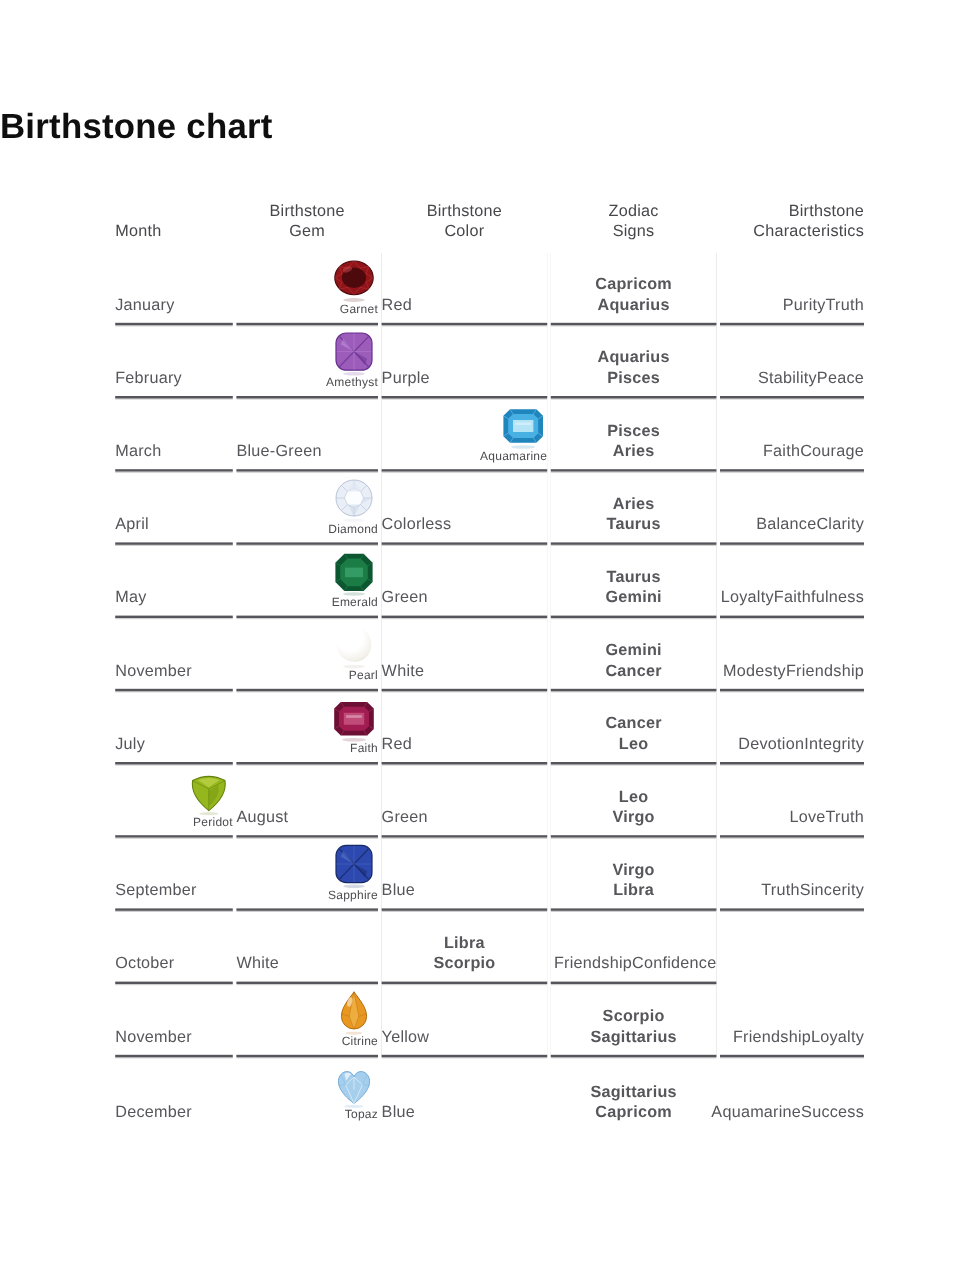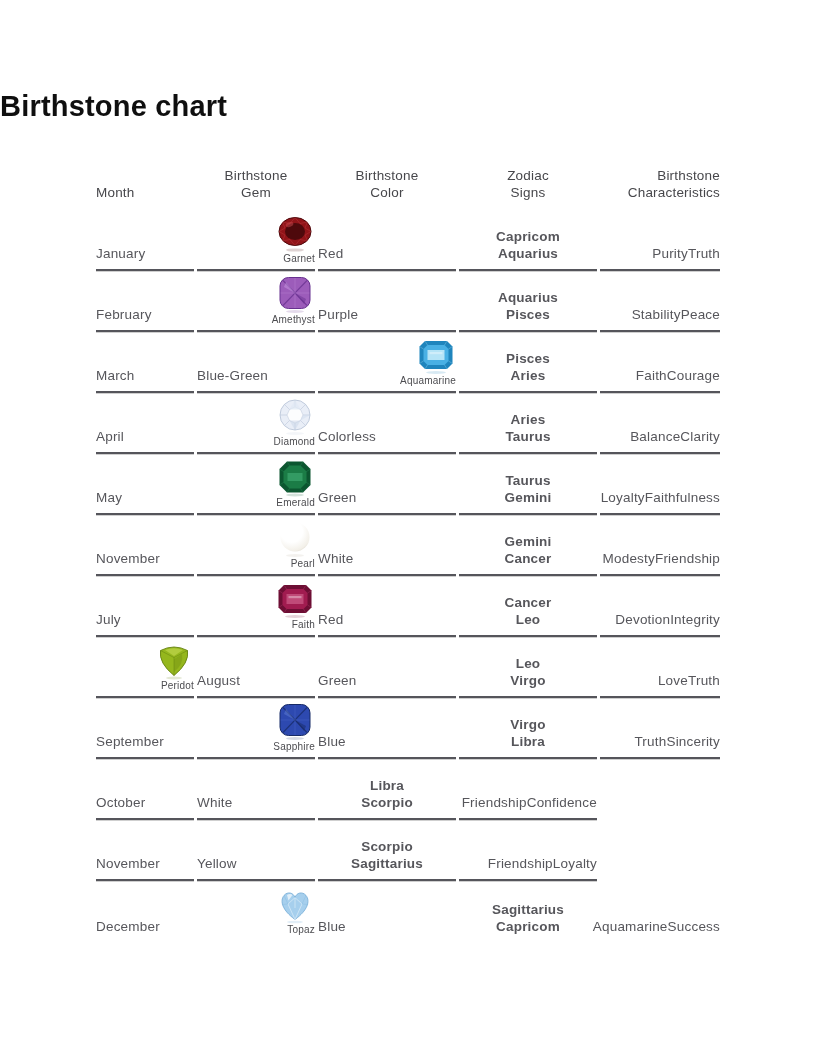--- a/index.html
+++ b/index.html
@@ -398,20 +398,32 @@
     </div>
     <div class="cell cell-chars">
       <span>Friendship</span>
       <span>Confidence</span>
     </div>
   </div>
         <div class="grow">
     <div class="cell cell-month">
       <span>November</span>
     </div>
+    <div class="cell cell-gem">
+      <span class="gem-figure">
+              <svg viewBox="0 0 40 40" width="40" height="40" aria-hidden="true">
+        <path d="M20 3.5 C24.5 10 30.5 16.5 30.5 24 A10.5 10.5 0 1 1 9.5 24 C9.5 16.5 15.5 10 20 3.5 Z" fill="#e89820" stroke="#b0680a" stroke-width="0.8"></path>
+        <path d="M20 3.5 L16 24 L20 34.5 L24 24 Z" fill="#f6c766" opacity="0.45"></path>
+        <path d="M20 3.5 L24 24 M20 3.5 L16 24 M9.8 22 L16 24 M30.2 22 L24 24 M16 24 L20 34.5 L24 24" stroke="#b0680a" stroke-width="0.6" fill="none" opacity="0.5"></path>
+        <ellipse cx="16.5" cy="12" rx="2" ry="4" fill="#ffffff" opacity="0.5" transform="rotate(18 16.5 12)"></ellipse>
+        <ellipse cx="20" cy="38" rx="7" ry="1.3" fill="#b0680a" opacity="0.18"></ellipse>
+              </svg>
+            </span>
+      <span class="gem-label">Citrine</span>
+    </div>
     <div class="cell cell-color">
       <span>Yellow</span>
     </div>
     <div class="cell cell-zodiac">
       <span>Scorpio</span>
       <span>Sagittarius</span>
     </div>
     <div class="cell cell-chars">
       <span>Friendship</span>
       <span>Loyalty</span>

